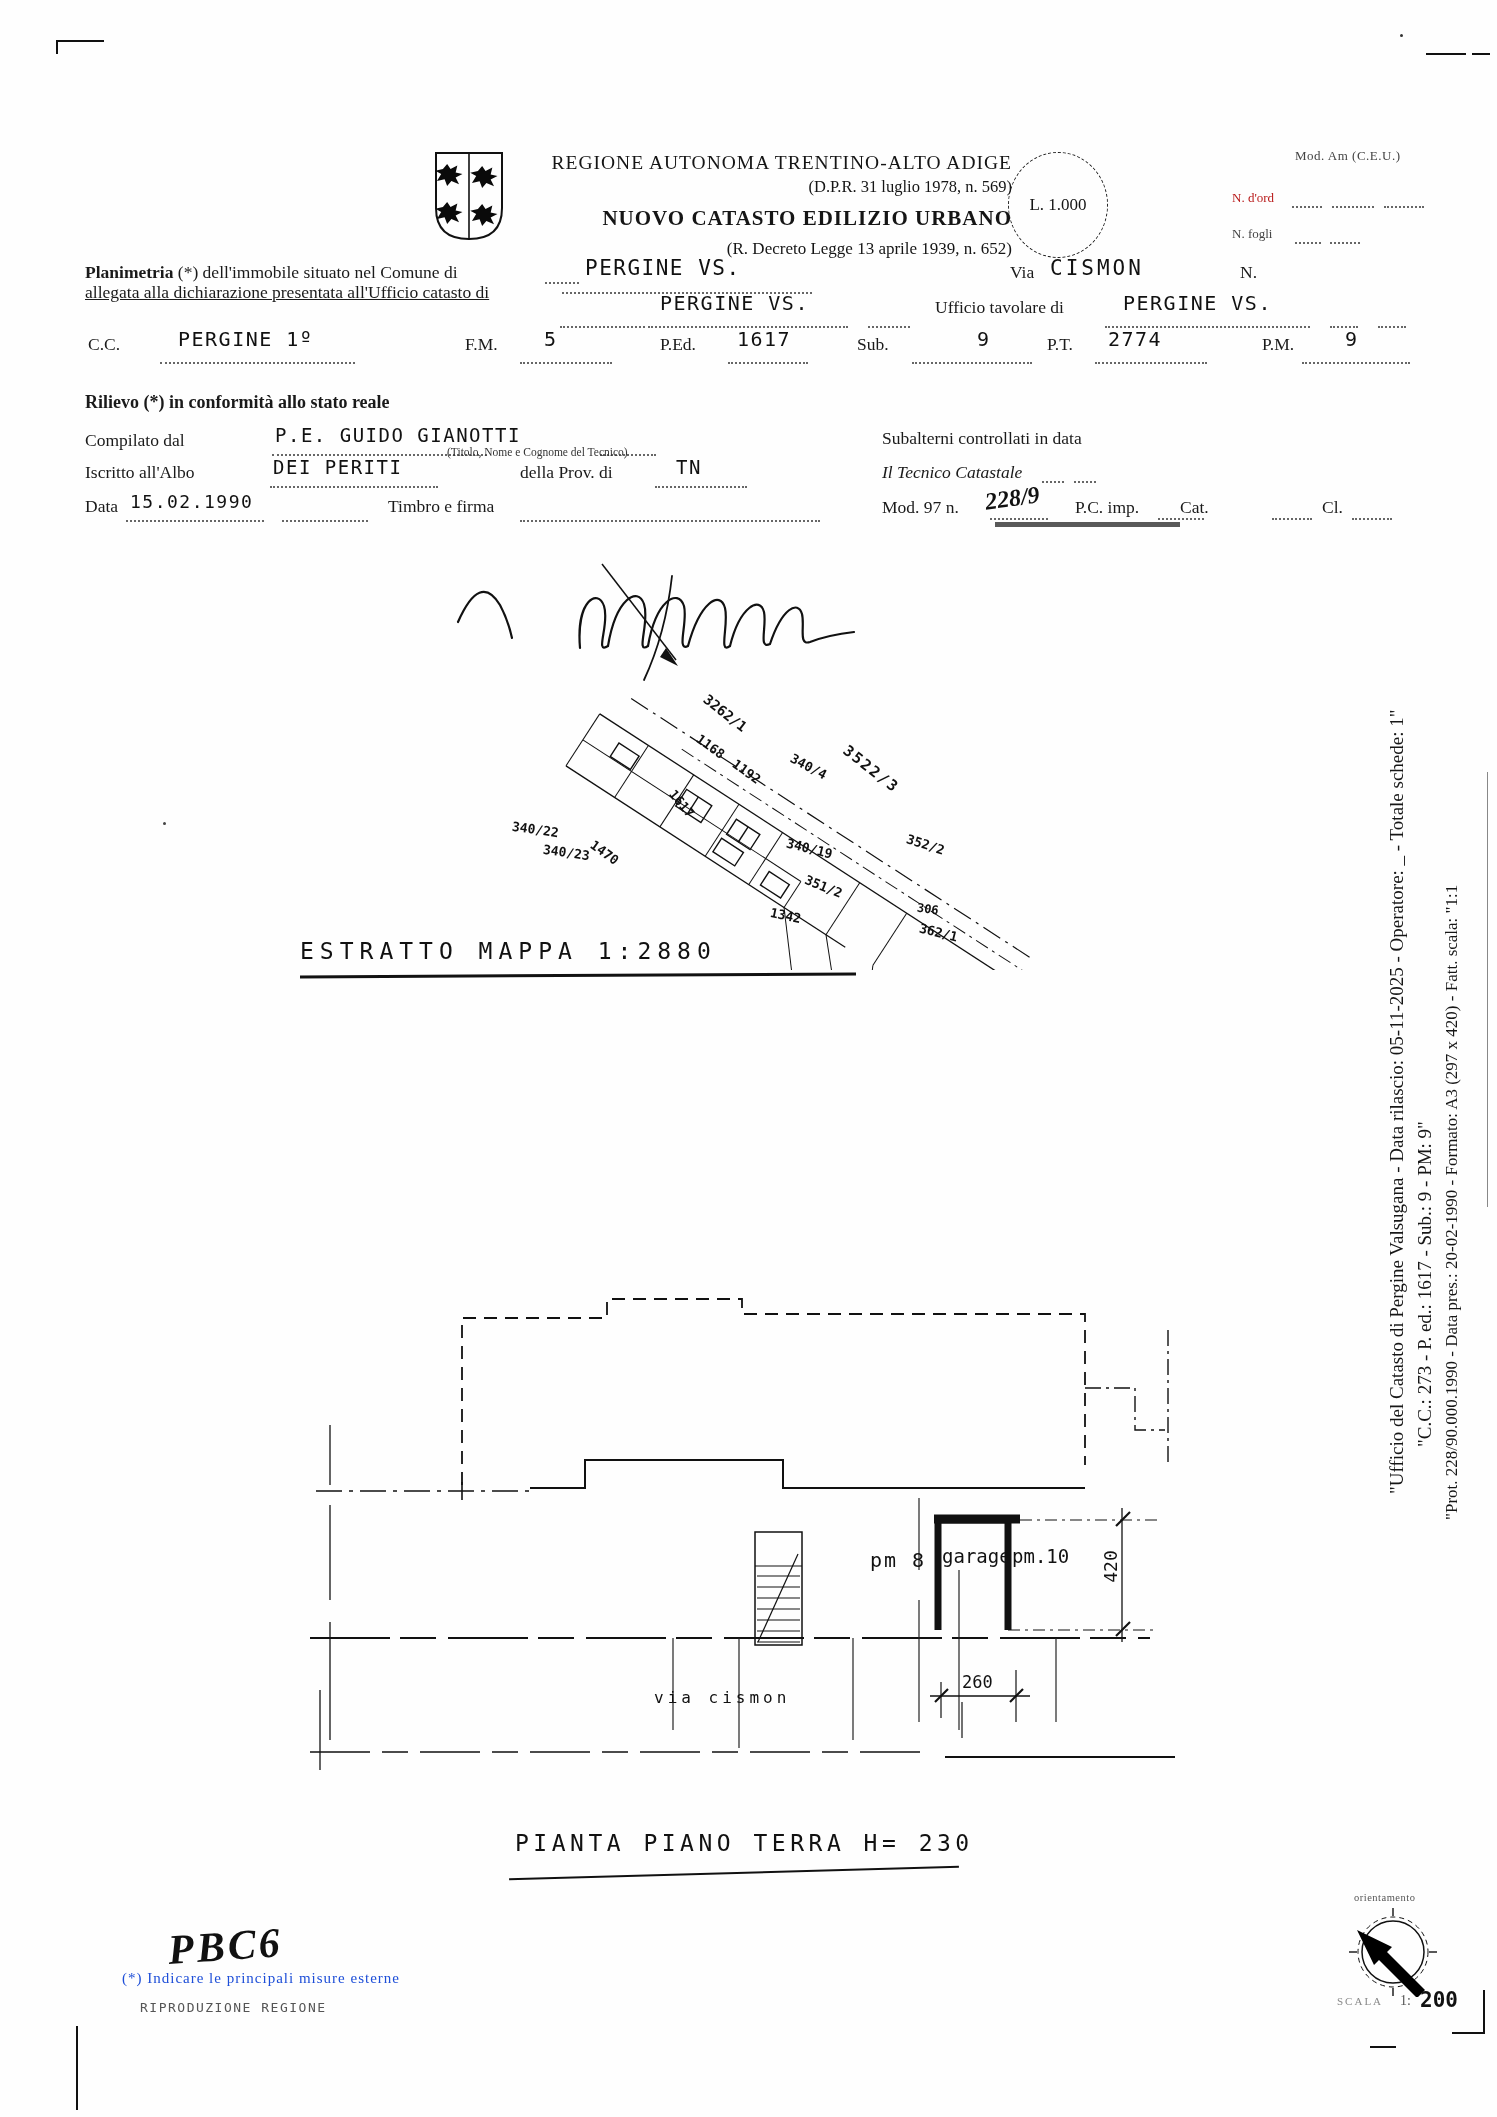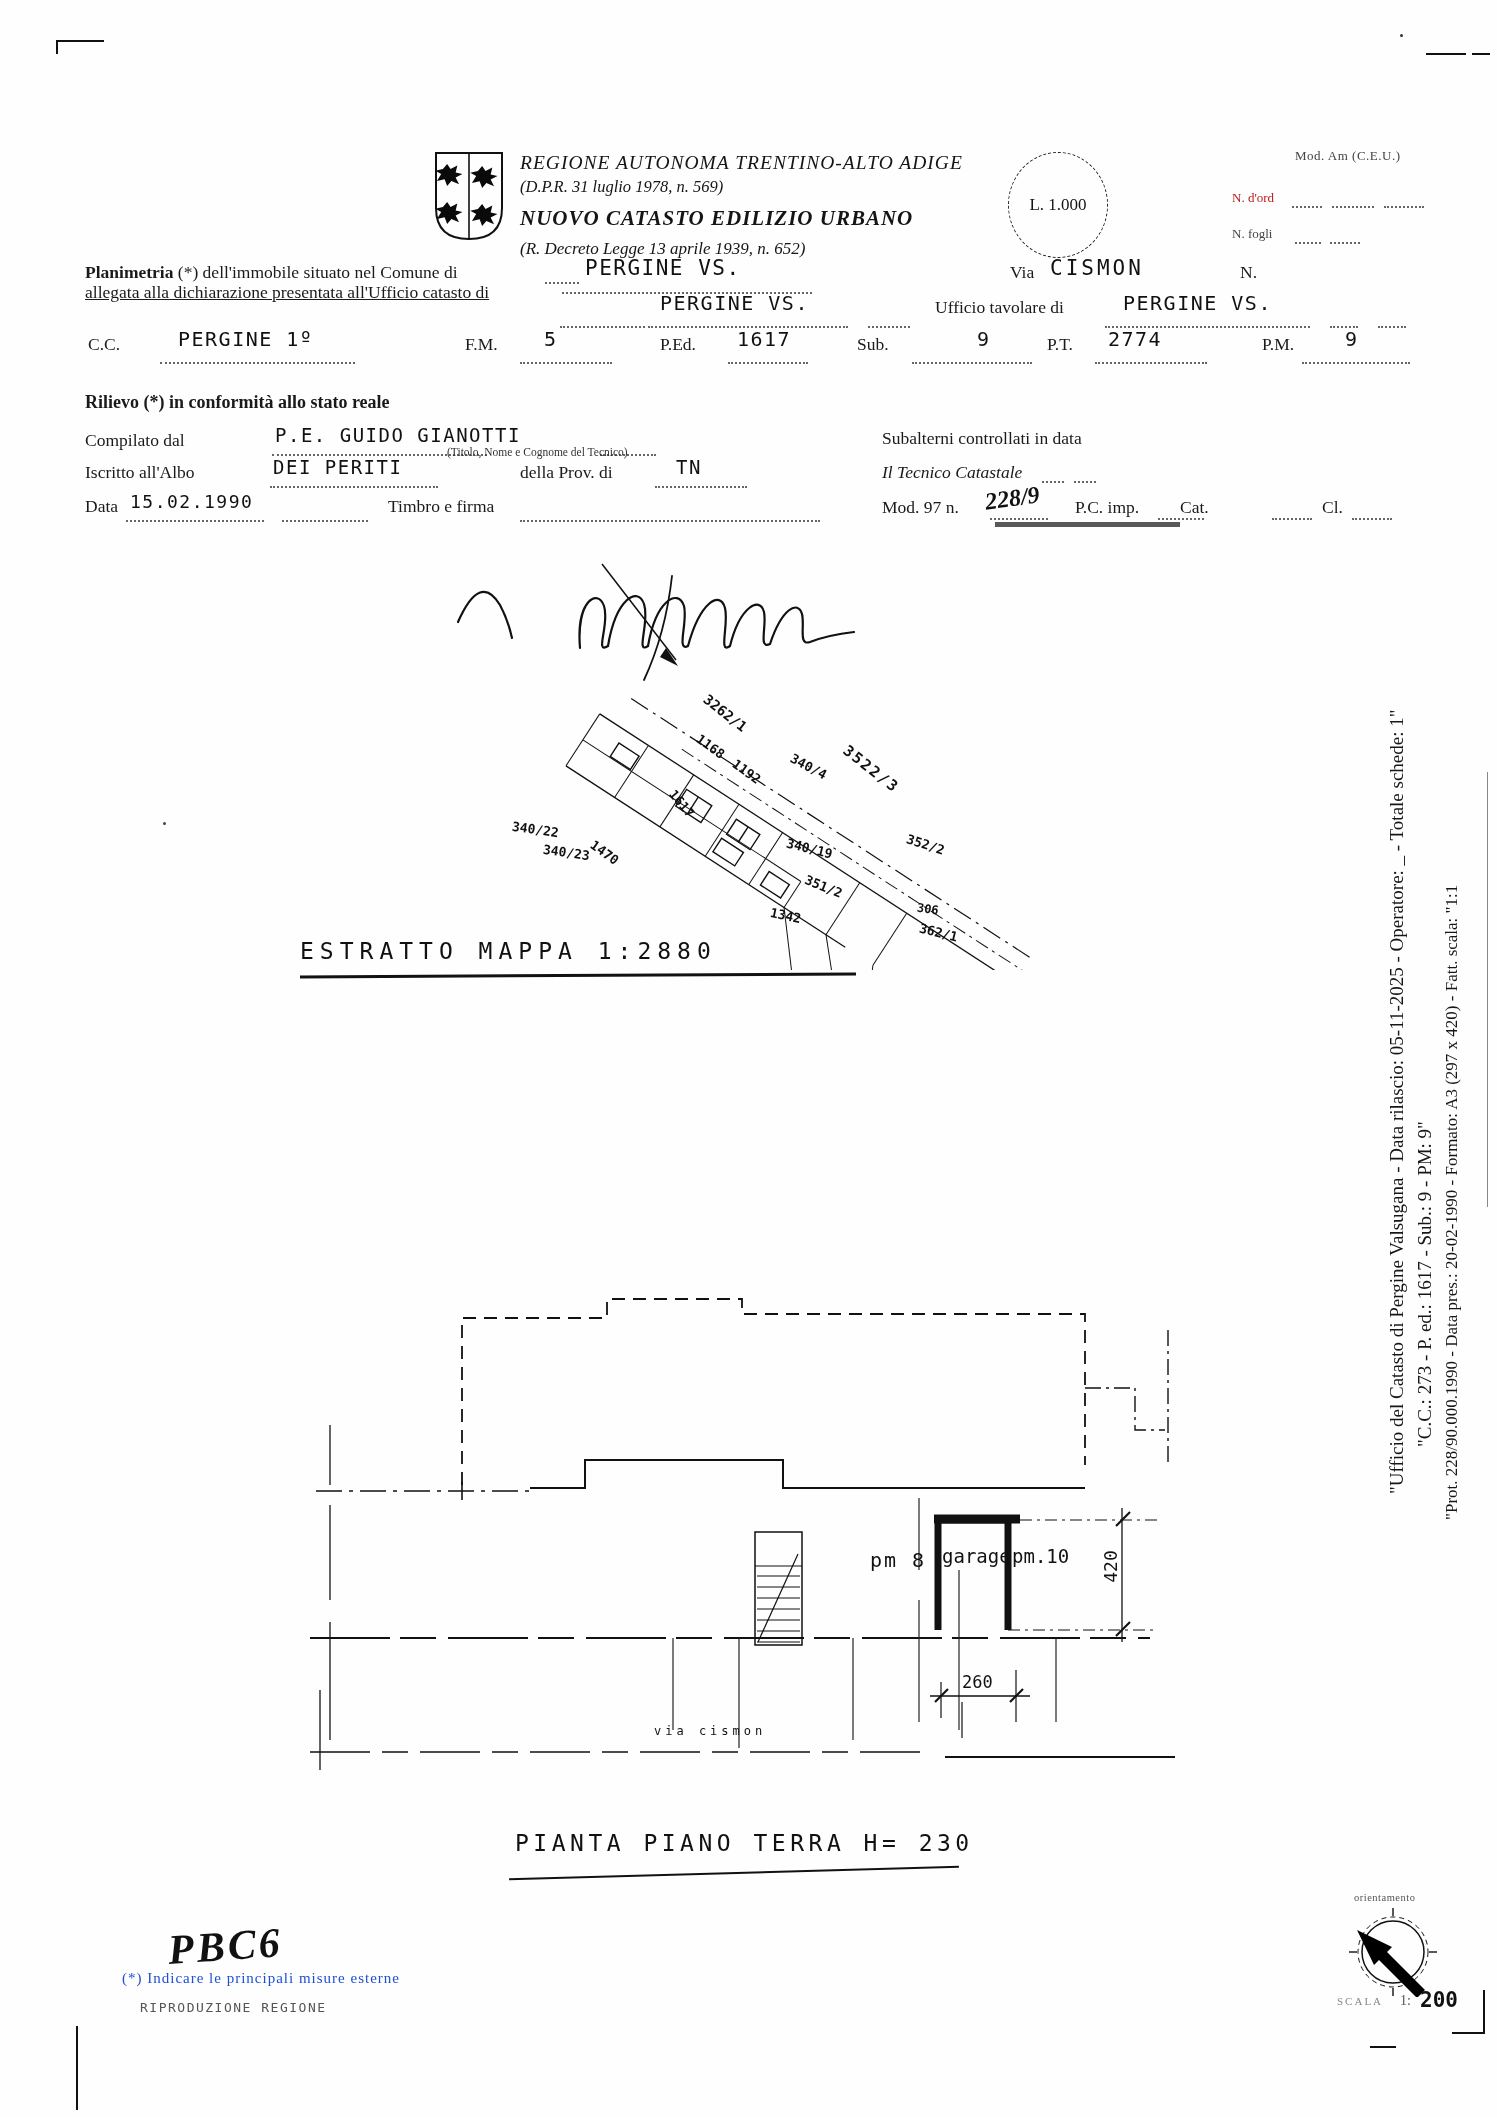--- a/index.html
+++ b/index.html
@@ -36,21 +36,21 @@
     <path d="M3,3 H69 V58 Q69,89 36,89 Q3,89 3,58 Z" fill="none" stroke="#111" stroke-width="2"></path>
     <line x1="36" y1="3" x2="36" y2="89" stroke="#111" stroke-width="1.6"></line>
     <g fill="#0a0a0a">
       <path d="M19,14 l4,6 8,-4 -2,8 8,2 -8,4 4,8 -9,-4 -5,6 -3,-8 -9,2 5,-8 -7,-4 9,-2 z" transform="translate(-2,2) scale(0.85)"></path>
       <path d="M19,14 l4,6 8,-4 -2,8 8,2 -8,4 4,8 -9,-4 -5,6 -3,-8 -9,2 5,-8 -7,-4 9,-2 z" transform="translate(33,4) scale(0.85)"></path>
       <path d="M19,14 l4,6 8,-4 -2,8 8,2 -8,4 4,8 -9,-4 -5,6 -3,-8 -9,2 5,-8 -7,-4 9,-2 z" transform="translate(-2,40) scale(0.85)"></path>
       <path d="M19,14 l4,6 8,-4 -2,8 8,2 -8,4 4,8 -9,-4 -5,6 -3,-8 -9,2 5,-8 -7,-4 9,-2 z" transform="translate(33,42) scale(0.85)"></path>
     </g>
   </svg>
 
-  <div class="abs" style="left:520px;top:152px;width:492px;text-align:left;font-style:italic;">
+  <div class="abs" style="left:520px;top:152px;width:492px;text-align:right;">
     <div style="font-size:19.5px;letter-spacing:1px;">REGIONE AUTONOMA TRENTINO-ALTO ADIGE</div>
     <div style="font-size:16.5px;margin-top:3px;">(D.P.R. 31 luglio 1978, n. 569)</div>
     <div style="font-size:21px;font-weight:bold;letter-spacing:1px;margin-top:9px;">NUOVO CATASTO EDILIZIO URBANO</div>
     <div style="font-size:17px;margin-top:8px;">(R. Decreto Legge 13 aprile 1939, n. 652)</div>
   </div>
 
   <div class="abs" style="left:1008px;top:152px;width:98px;height:104px;border:1.6px dashed #222;border-radius:50%;
               display:flex;align-items:center;justify-content:center;">
     <span style="font-size:17px;">L. 1.000</span>
   </div>
@@ -264,21 +264,21 @@
       <line x1="720" y1="432" x2="733" y2="419" stroke-width="2.2"></line>
       <line x1="672" y1="432" x2="672" y2="468" stroke-width="1.2"></line>
     </g>
   </svg>
 
   <div class="abs plot" style="left:870px;top:1548px;font-size:20px;letter-spacing:2px;">pm 8</div>
   <div class="abs plot" style="left:942px;top:1545px;font-size:19px;">garage</div>
   <div class="abs plot" style="left:1012px;top:1545px;font-size:19px;">pm.10</div>
   <div class="abs plot" style="left:1094px;top:1556px;font-size:18px;transform:rotate(-90deg);">420</div>
   <div class="abs plot" style="left:962px;top:1672px;font-size:17px;">260</div>
-  <div class="abs plot" style="left:654px;top:1688px;font-size:12px;letter-spacing:4px;margin-top:36px;">via cismon</div>
+  <div class="abs plot" style="left:654px;top:1688px;font-size:16px;letter-spacing:4px;">via cismon</div>
 
   <div class="abs plot" style="left:515px;top:1830px;font-size:23px;letter-spacing:4.5px;">PIANTA PIANO TERRA H= 230</div>
   <div class="abs ln" style="left:509px;top:1872px;width:450px;height:2px;transform:rotate(-1.6deg);"></div>
 
   <div class="abs hand" style="left:168px;top:1922px;font-size:42px;letter-spacing:3px;transform:rotate(-4deg);">PBC6</div>
   <div class="abs" style="left:122px;top:1970px;font-size:15px;color:#1d4ed8;letter-spacing:1px;white-space:nowrap;">(*) Indicare le principali misure esterne</div>
   <div class="abs plot" style="left:140px;top:2000px;font-size:13px;color:#555;letter-spacing:1.5px;">RIPRODUZIONE REGIONE</div>
 
   <div class="abs" style="left:1354px;top:1892px;font-size:10.5px;color:#555;letter-spacing:.5px;">orientamento</div>
   <svg class="abs" style="left:1335px;top:1902px;" width="120" height="95" viewBox="0 0 120 95">

